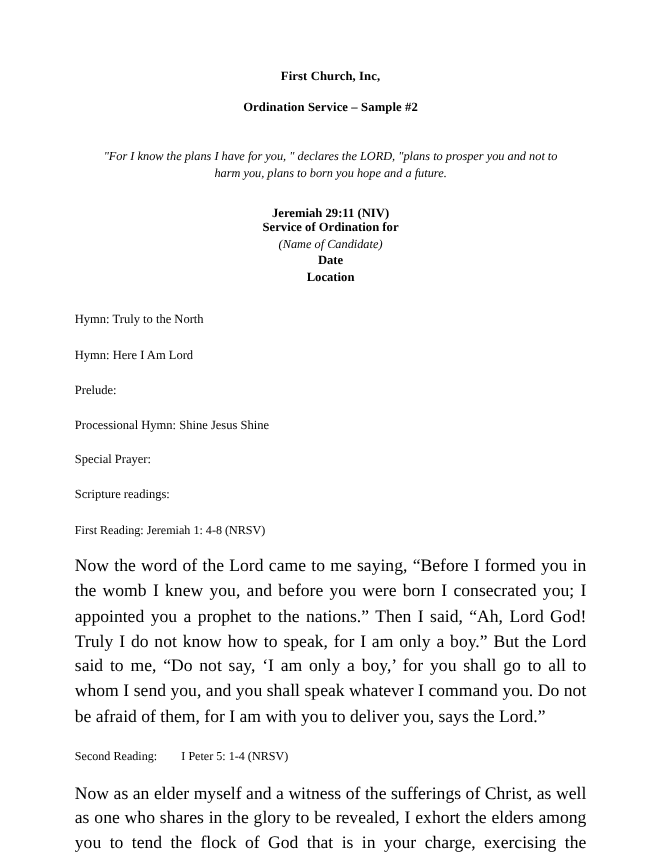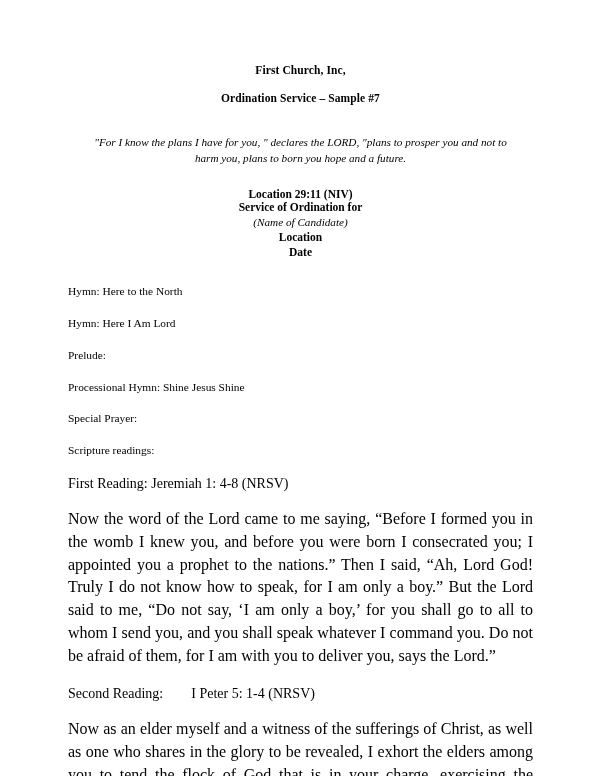--- a/index.html
+++ b/index.html
@@ -80,21 +80,21 @@
   }
   .order-item {
     font-size: 11.4px;
     line-height: 1.3;
     margin-bottom: 17px;
     white-space: pre;
   }
 
   
   .reading-heading {
-    font-size: 14px;
+    font-size: 11px;
     line-height: 1.3;
     margin-bottom: 15px;
     white-space: pre;
   }
   .reading-heading.second {
     margin-top: 0;
   }
   .reading-body {
     font-size: 16px;
     line-height: 1.42;
@@ -103,37 +103,37 @@
   }
   .gap-after-first { height: 18px; }
 </style>
 </head>
 <body>
 
 <div class="page">
   <div class="content">
 
     <div class="doc-title title-1">First Church, Inc,</div>
-    <div class="doc-title title-2">Ordination Service – Sample #7</div>
+    <div class="doc-title title-2">Ordination Service – Sample #2</div>
 
     <div class="epigraph-wrap">
       <div class="epigraph">"For I know the plans I have for you, " declares the LORD, "plans to prosper you and not to</div>
       <div class="epigraph">harm you, plans to born you hope and a future.</div>
     </div>
-    <div class="epigraph-ref">Location 29:11 (NIV)</div>
+    <div class="epigraph-ref">Jeremiah 29:11 (NIV)</div>
 
     <div class="service-block">
       <div class="bold-line">Service of Ordination for</div>
       <div class="italic-line">(Name of Candidate)</div>
+      <div class="bold-line">Date</div>
       <div class="bold-line">Location</div>
-      <div class="bold-line">Date</div>
     </div>
 
     <div class="order-list">
-      <div class="order-item">Hymn: Here to the North</div>
+      <div class="order-item">Hymn: Truly to the North</div>
       <div class="order-item">Hymn: Here I Am Lord</div>
       <div class="order-item">Prelude:</div>
       <div class="order-item">Processional Hymn: Shine Jesus Shine</div>
       <div class="order-item">Special Prayer:</div>
       <div class="order-item">Scripture readings:</div>
     </div>
 
     <div class="reading-heading">First Reading: Jeremiah 1: 4-8 (NRSV)</div>
     <p class="reading-body">Now the word of the Lord came to me saying, “Before I formed you in the womb I knew you, and before you were born I consecrated you; I appointed you a prophet to the nations.” Then I said, “Ah, Lord God! Truly I do not know how to speak, for I am only a boy.” But the Lord said to me, “Do not say, ‘I am only a boy,’ for you shall go to all to whom I send you, and you shall speak whatever I command you. Do not be afraid of them, for I am with you to deliver you, says the Lord.”</p>
 

